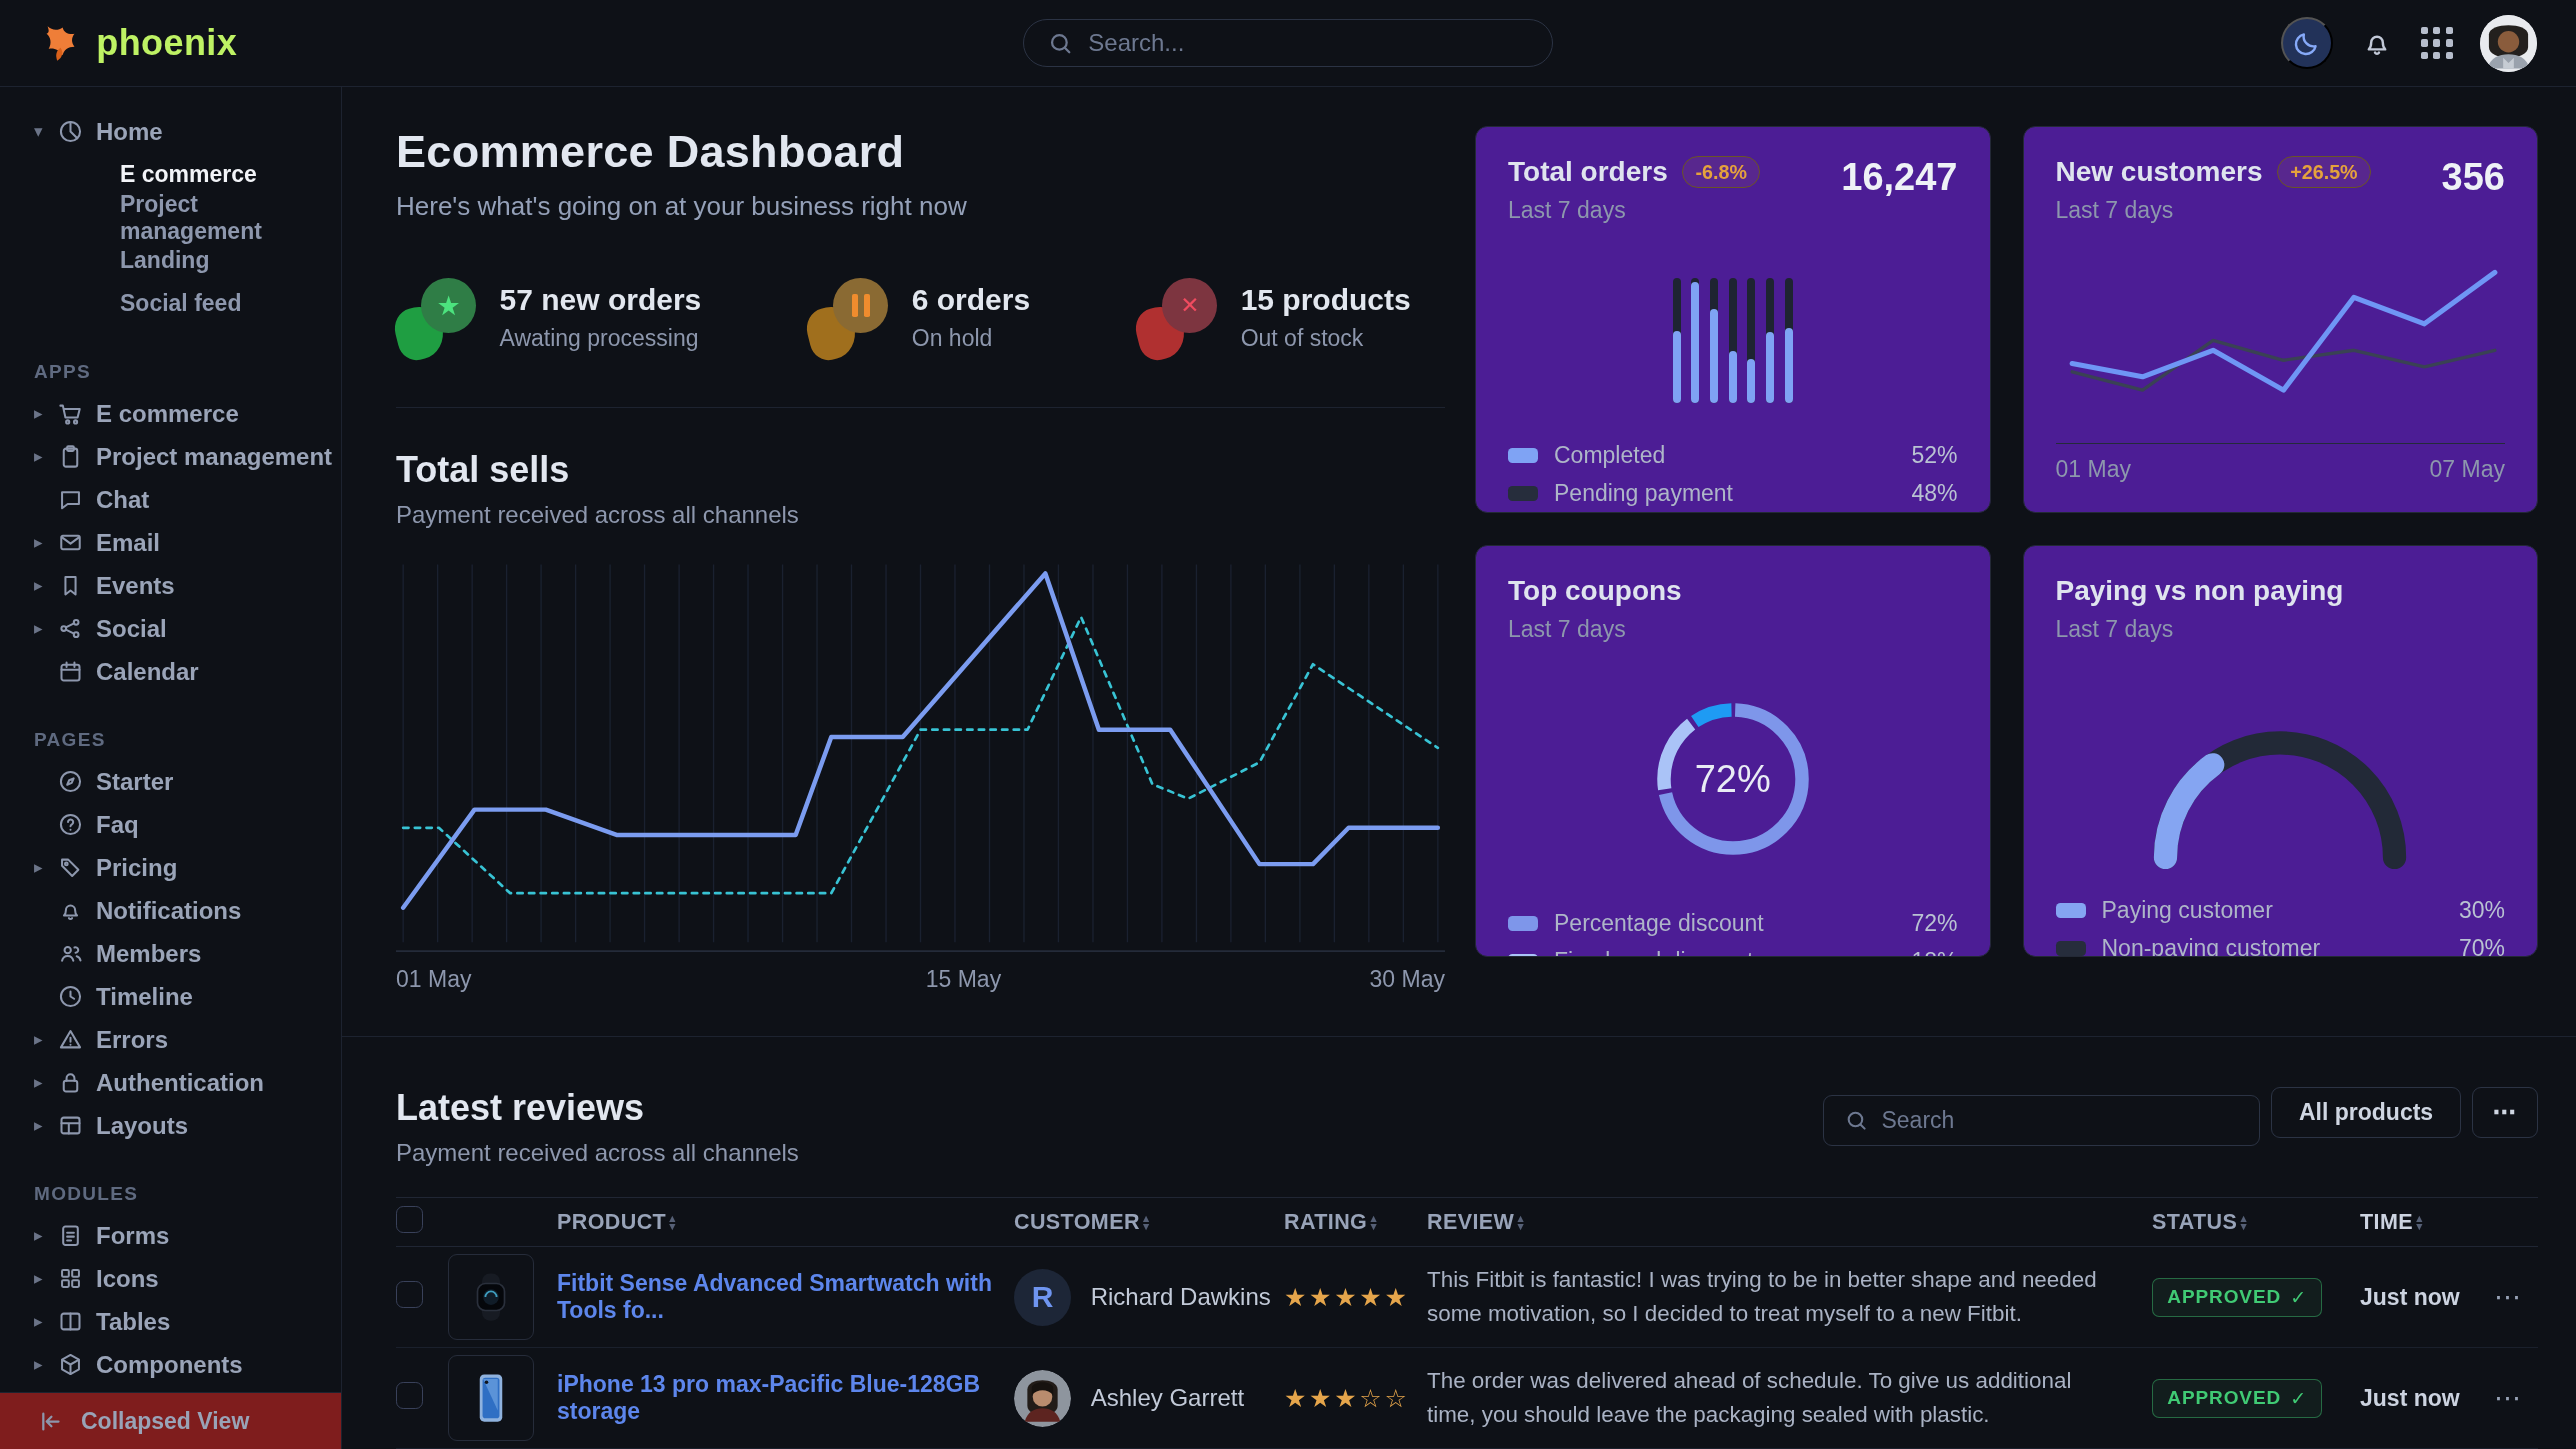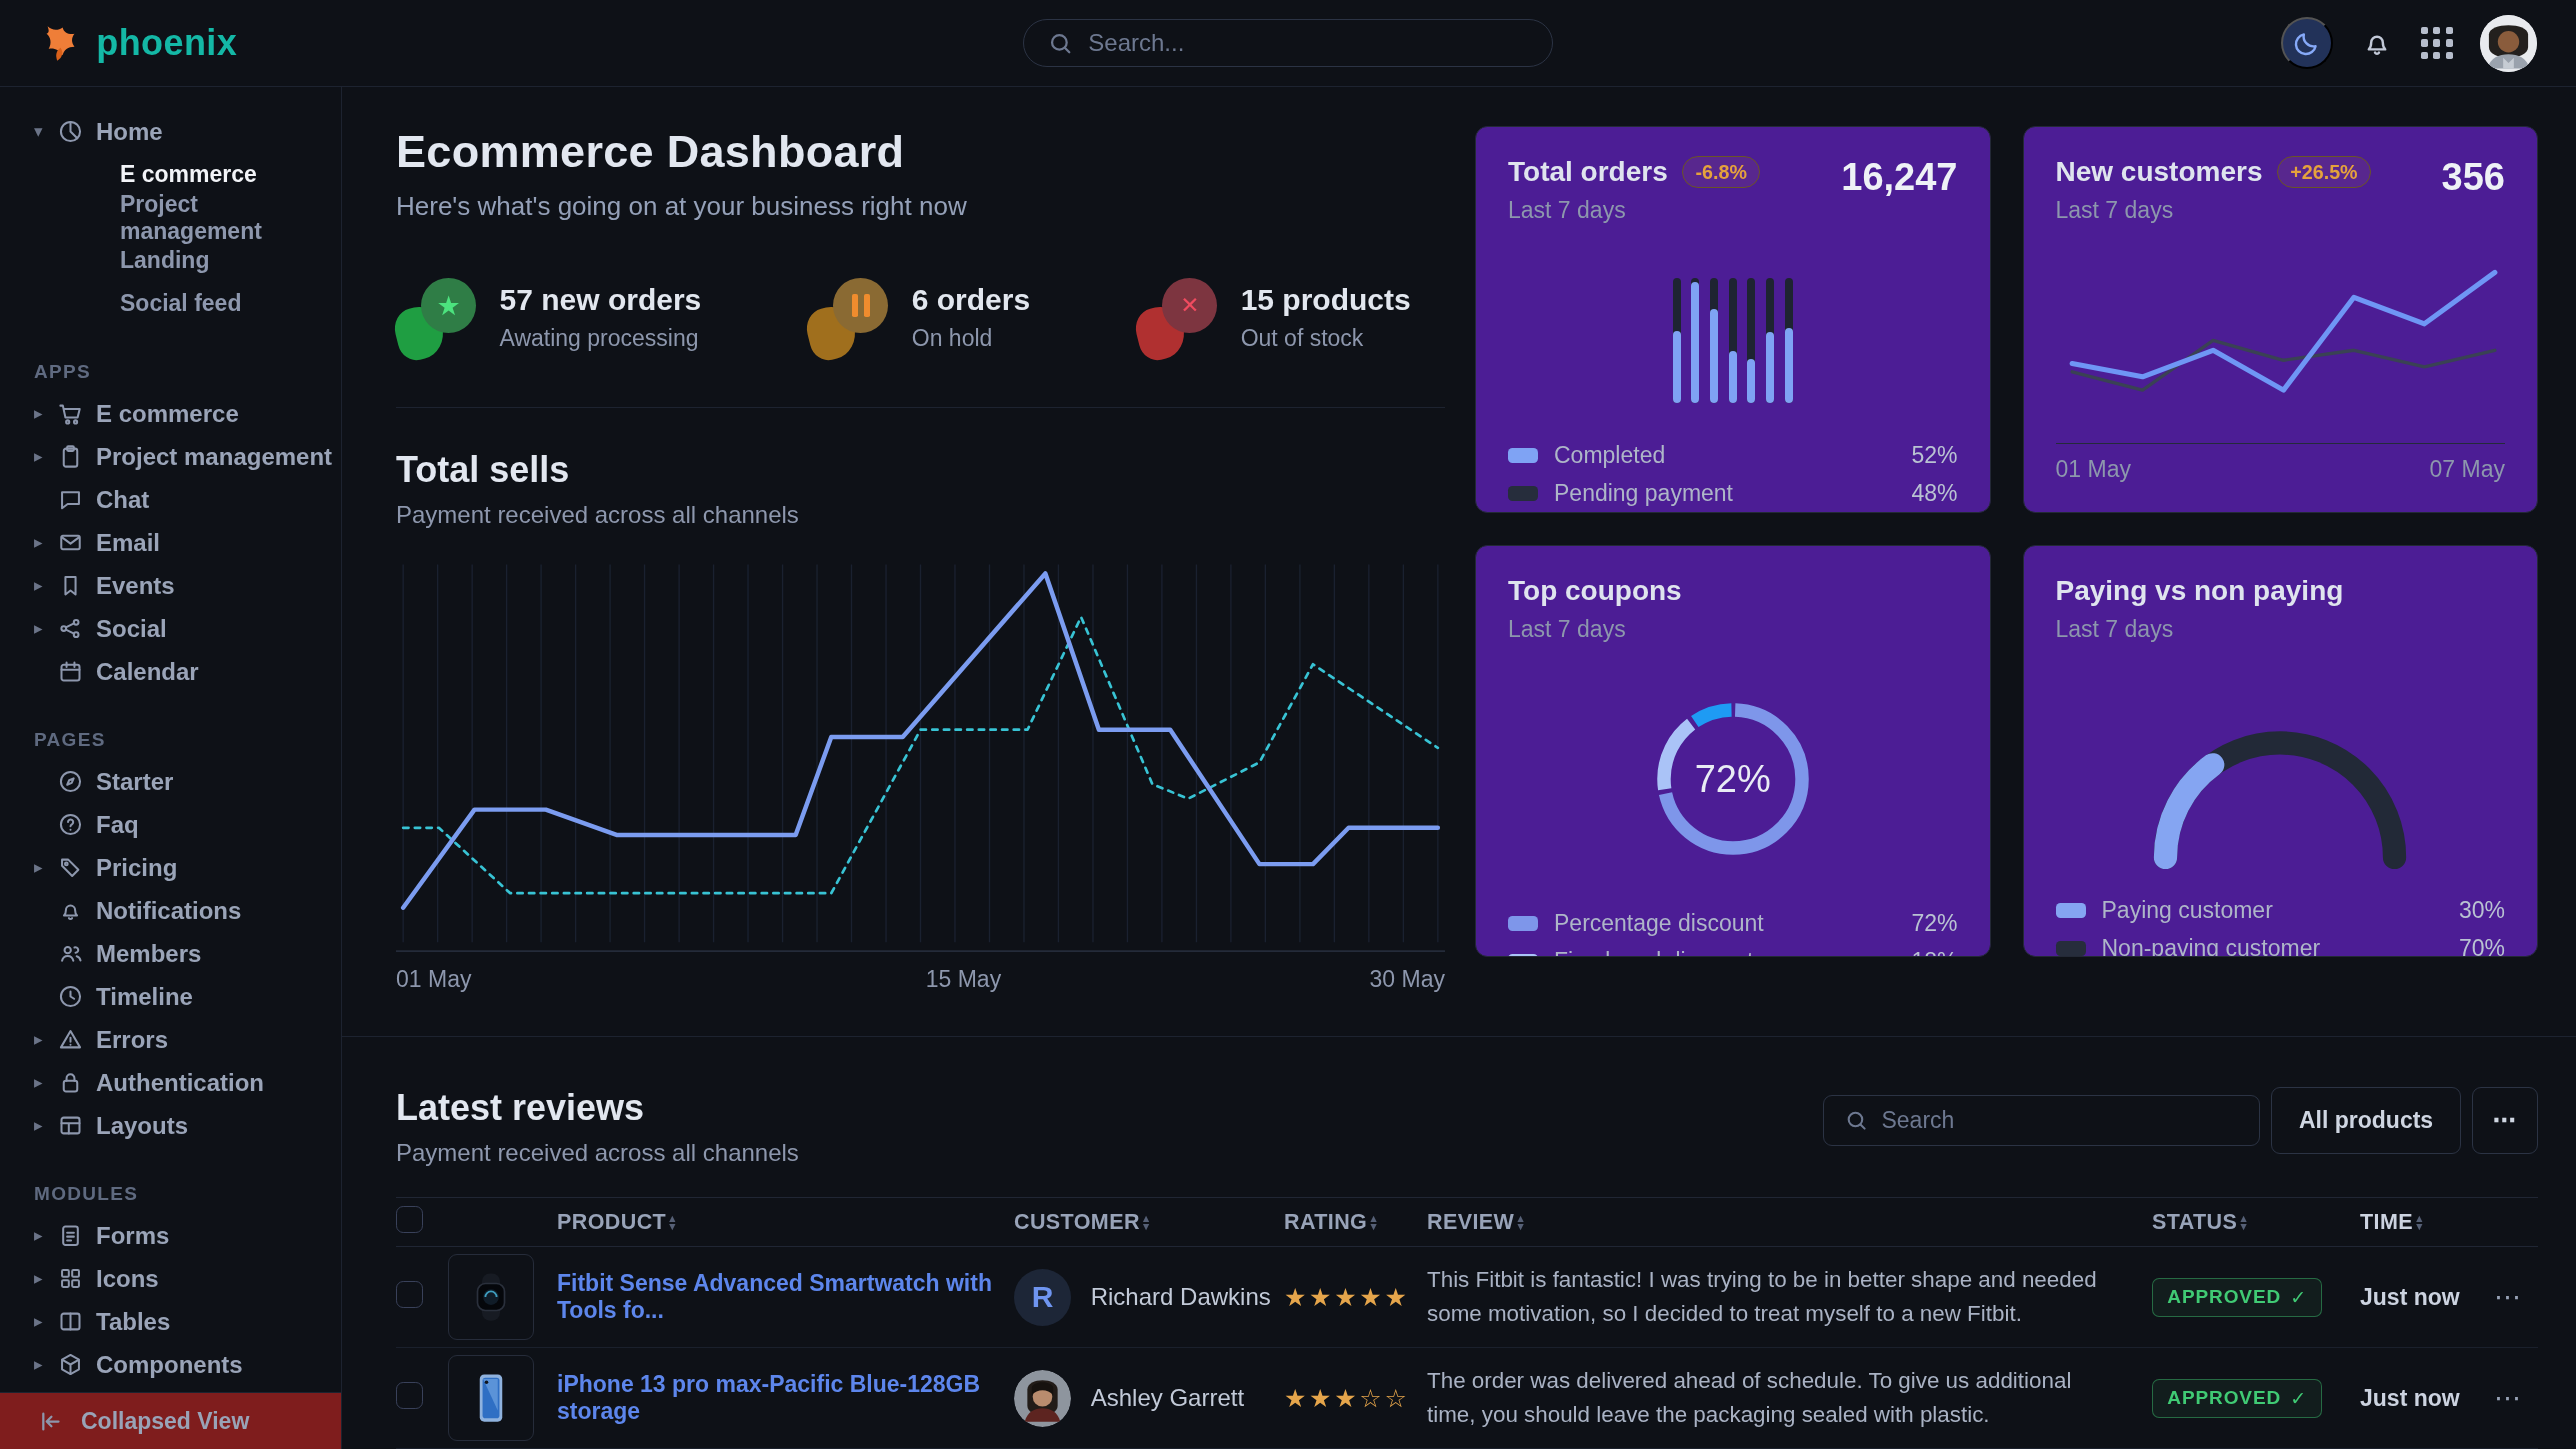--- a/index.html
+++ b/index.html
@@ -9,21 +9,21 @@
     font-family:"Liberation Sans","DejaVu Sans",sans-serif;
     font-size:23px;
   }
   svg { display:block; }
   
   .navbar {
     height:87px; display:flex; align-items:center;
     padding:0 39px; border-bottom:1.8px solid #1d2330; position:relative;
   }
   .brand { display:flex; align-items:center; gap:14.3px; }
-  .brand-name { font-size:36px; font-weight:700; color:#14b8a6; letter-spacing:0.4px; }
+  .brand-name { font-size:36px; font-weight:700; color:#bef264; letter-spacing:0.4px; }
   .nav-search {
     position:absolute; left:50%; top:50%; transform:translate(-50%,-50%);
     width:530px; height:48px; border:1.8px solid #2b3344; border-radius:25px;
     display:flex; align-items:center; gap:14.3px; padding:0 23px; background:transparent;
   }
   .nav-search input {
     background:transparent; border:none; outline:none; color:#aab3c6;
     font-size:24px; width:100%; font-family:inherit;
   }
   .nav-search input::placeholder { color:#6d7890; }
@@ -129,21 +129,21 @@
   .reviews-section { margin:43px -38px 0 -54px; border-top:1.8px solid #1d2330; padding:50px 38px 0 54px; }
   .reviews-head { display:flex; align-items:flex-start; }
   .reviews-controls { margin-left:auto; display:flex; gap:10.7px; }
   .table-search {
     width:437px; height:51px; border:1.8px solid #2b3344; border-radius:9px;
     display:flex; align-items:center; gap:12.5px; padding:0 19.7px;margin-top:8px;
   }
   .table-search input { background:transparent; border:none; outline:none; color:#aab3c6; font-size:23px; width:100%; font-family:inherit; }
   .table-search input::placeholder { color:#6d7890; }
   .btn-outline {
-    height:67px; padding:0 27px; border:1.8px solid #2b3344; border-radius:9px;
+    height:51px; padding:0 27px; border:1.8px solid #2b3344; border-radius:9px;
     background:transparent; color:#cfd6e2; font-size:23px; font-weight:700;
     font-family:inherit; cursor:pointer;
   }
   .btn-dots { padding:0 19.7px; letter-spacing:1.8px; }
   .rtable { margin-top:30px; }
   .trow { display:flex; align-items:center; }
   .thead { height:50px; border-top:1.8px solid #202634; border-bottom:1.8px solid #202634; color:#98a3b8; font-size:21.5px; font-weight:700; letter-spacing:0.4px; }
   .tbody-row { height:101px; border-bottom:1.8px solid #1a202c; }
   .col-check { width:52px; }
   .col-product { width:566px; display:flex; align-items:center; gap:23px; }

